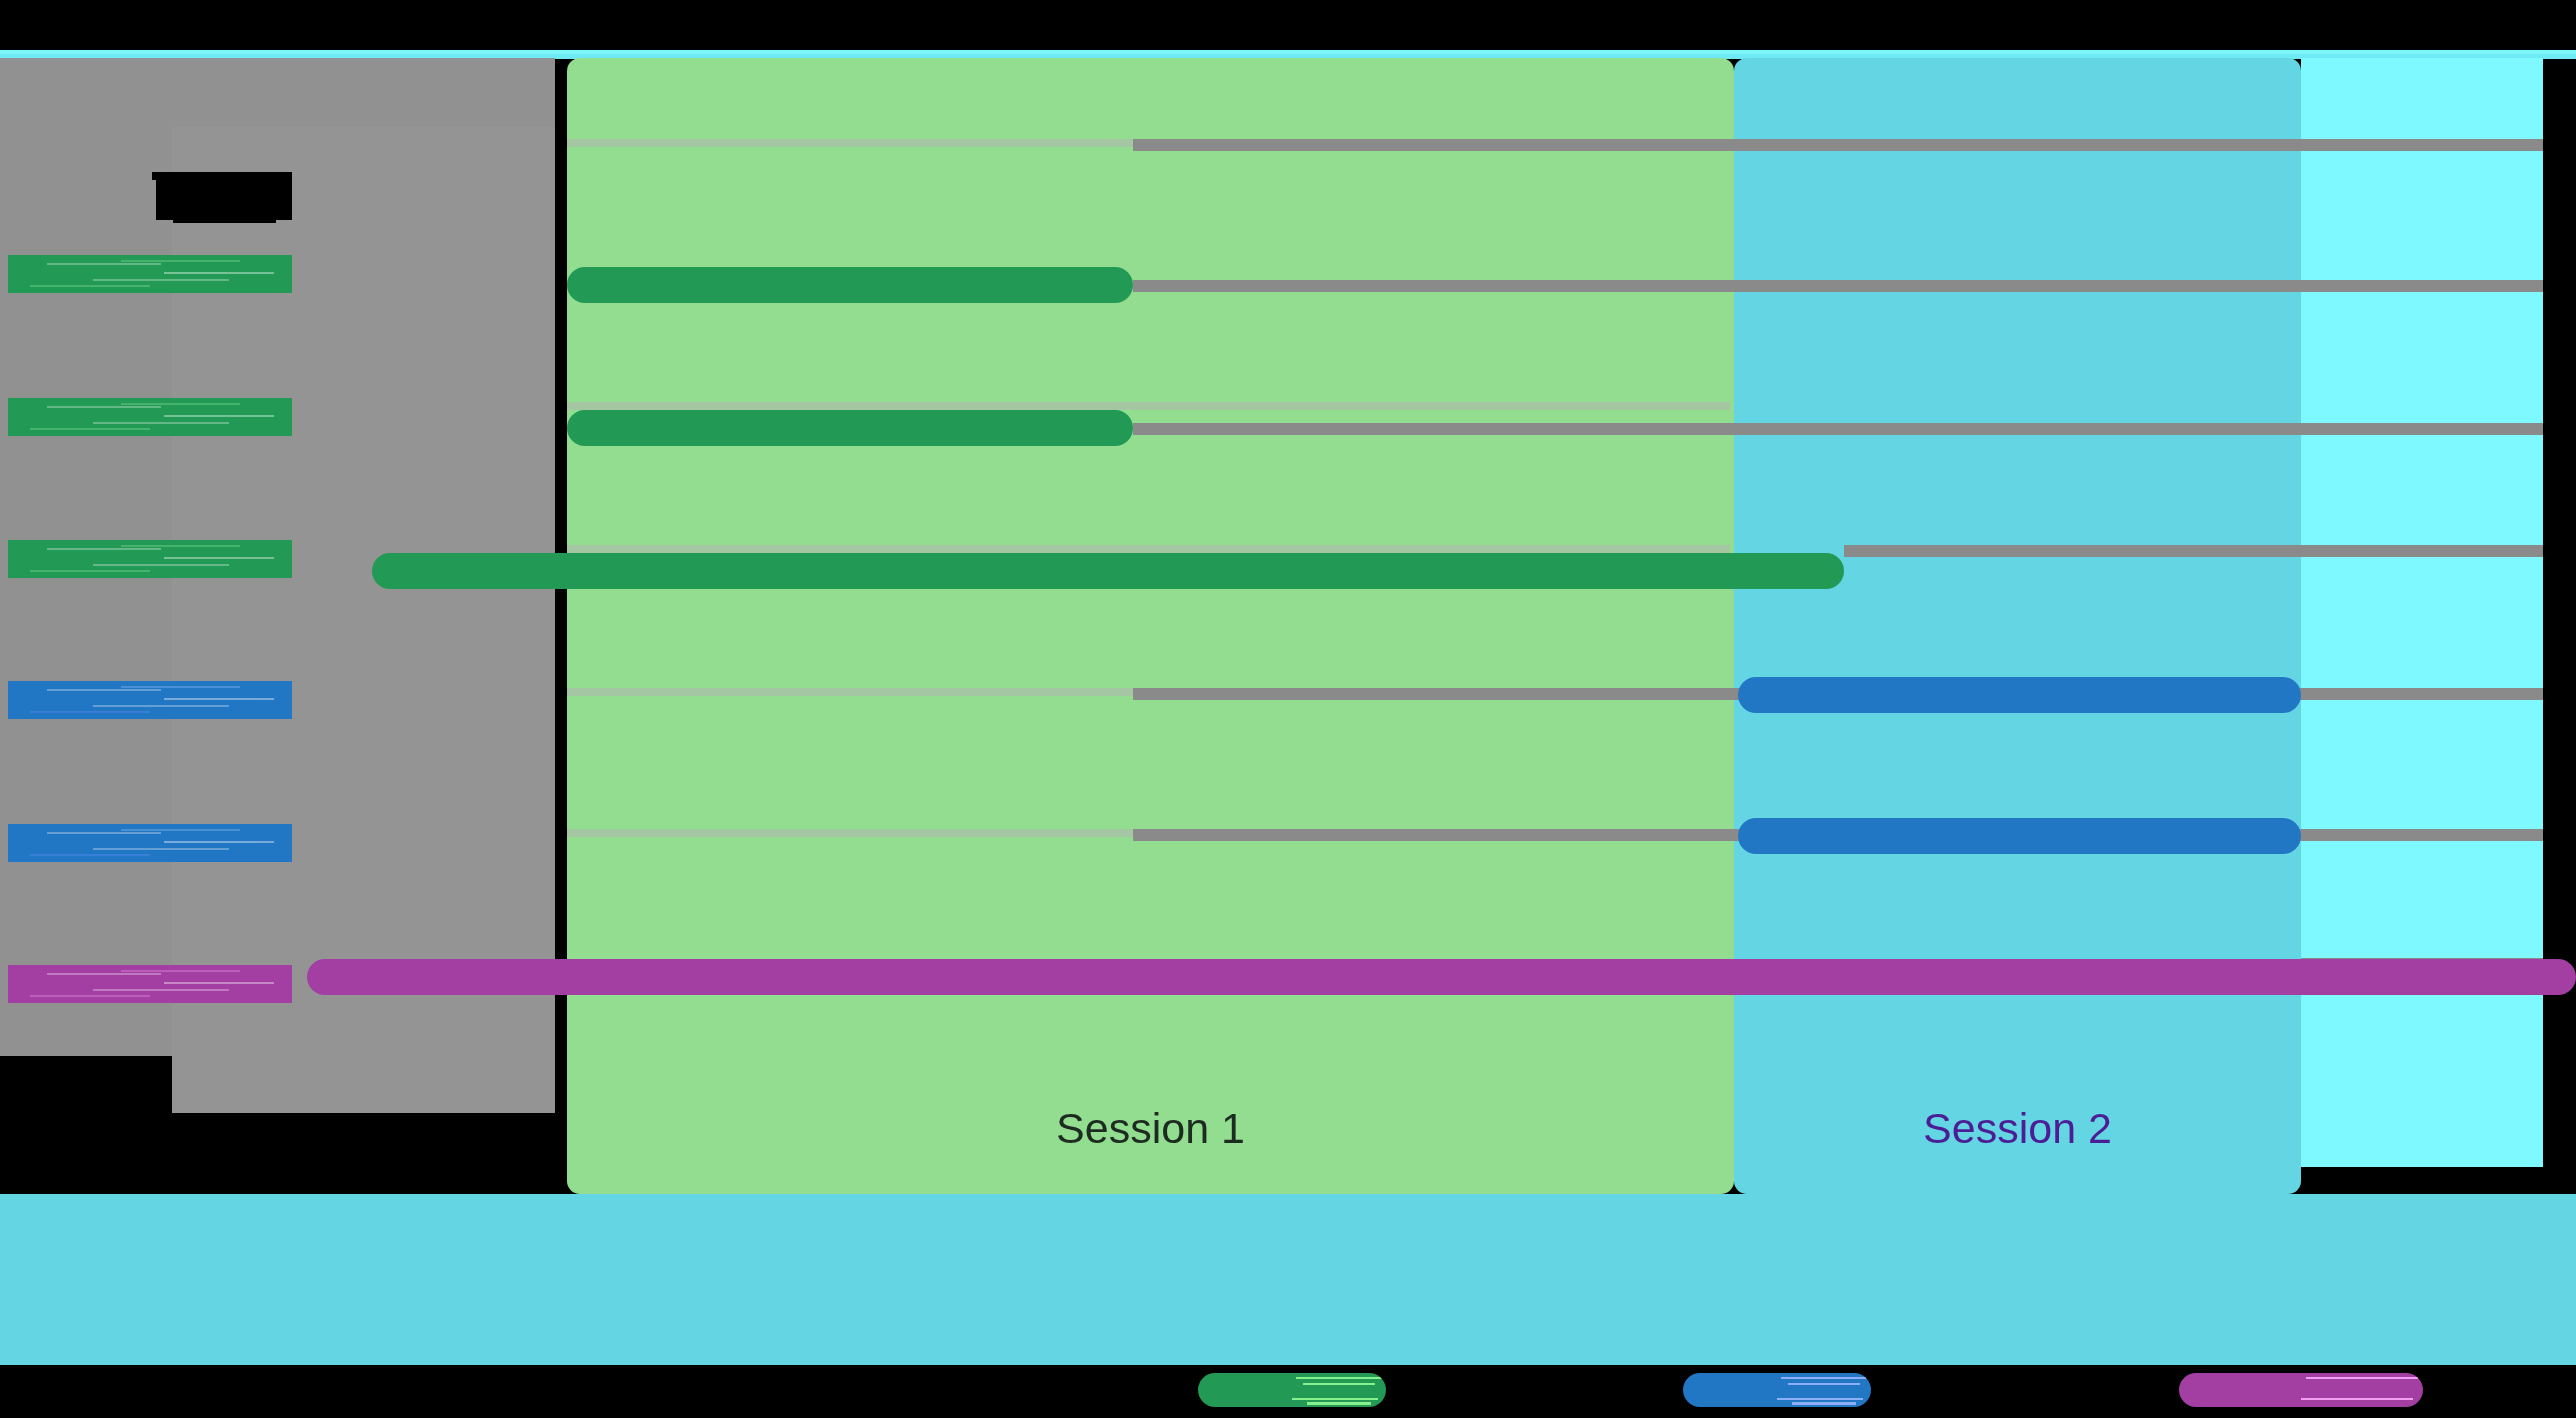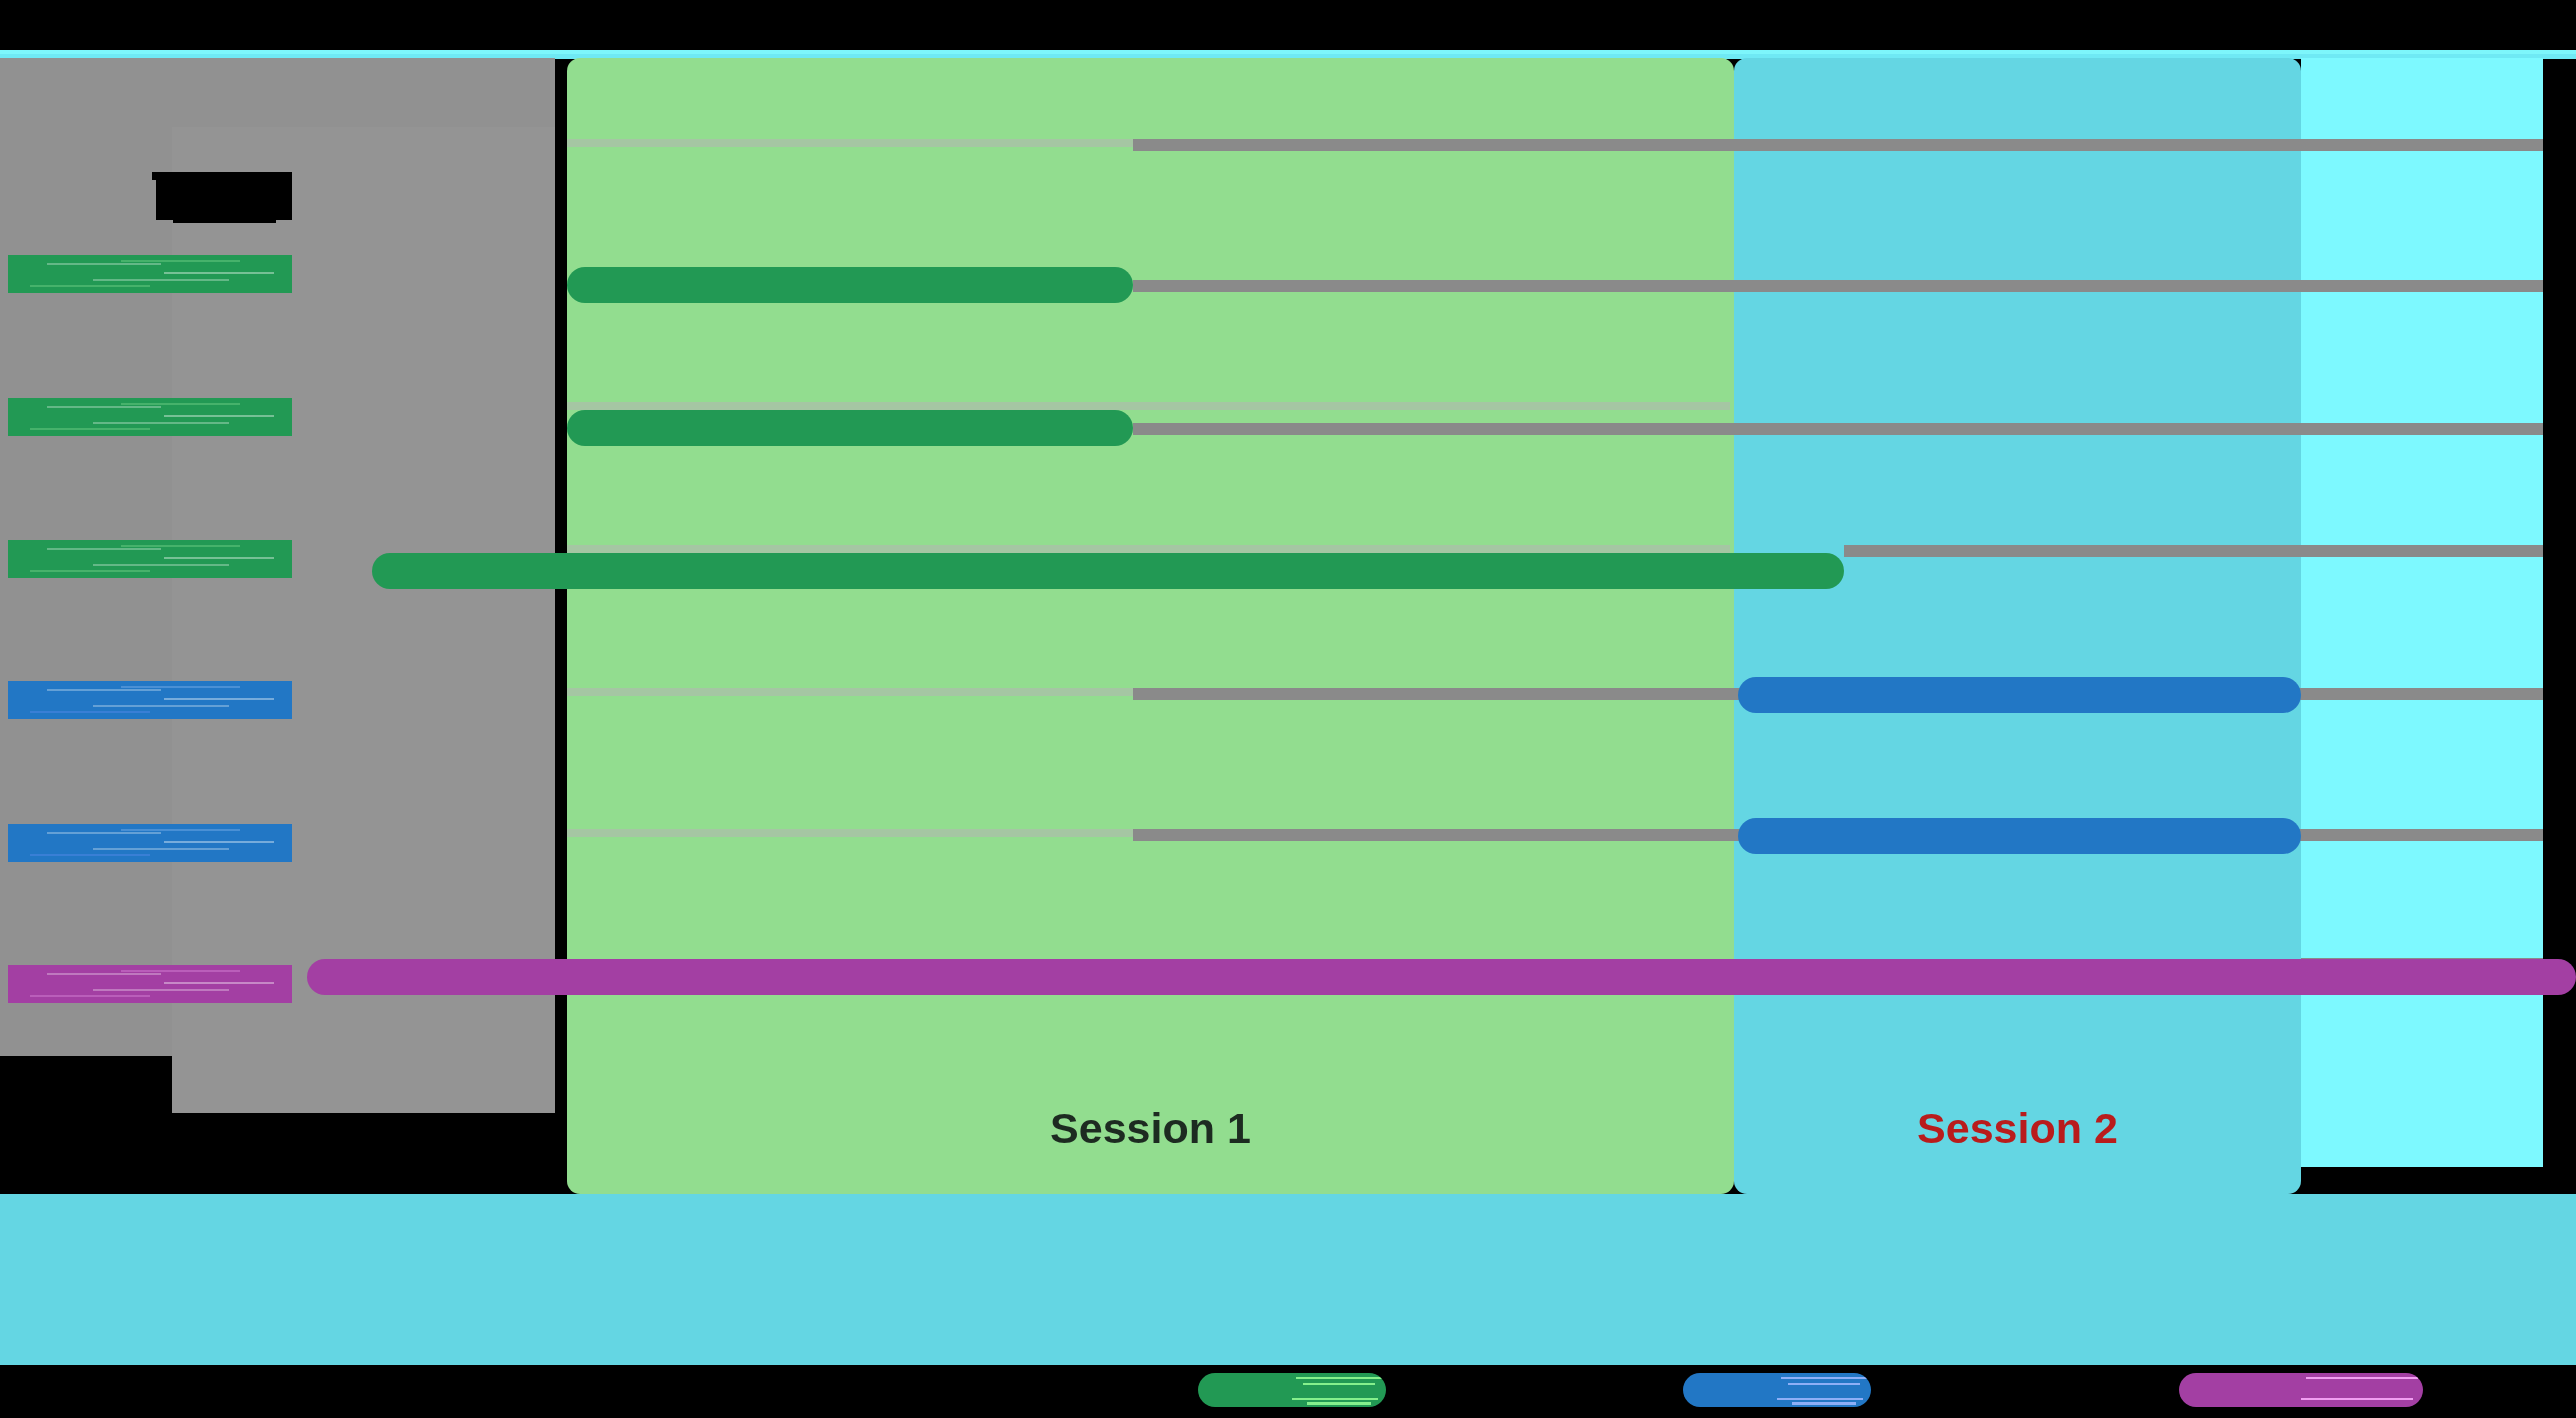--- a/index.html
+++ b/index.html
@@ -71,36 +71,36 @@
   .row-label .g3 { top:78%; height:2.8px; left:8%;  right:50%; }
   .row-label .g4 { top:46%; height:1.9px; left:55%; right:6%; background:rgba(255,255,255,.7); }
   .row-label.blue .g2 { background:rgba(180,210,255,.5); }
   .row-label.blue .g3 { background:rgba(120,150,255,.5); }
   .row-label.mag  .g2 { background:rgba(255,190,255,.45); }
   .row-label.mag  .g3 { background:rgba(255,190,255,.45); }
 
   
   #plot {
     position:absolute; left:0; top:58px;
-    width:2576px; height:1084px;font-weight:bold;
+    width:2576px; height:1084px;
   }
   .zone {
     position:absolute; top:0;
     border-radius:13px;
   }
   #zone-s1 { left:567px;  width:1167px; height:1136px; background:#92dd8f; }
   #zone-s2 { left:1734px; width:567px;  height:1136px; background:#64d6e3; }
   #zone-s3 { left:2301px; width:242px;  height:1109px; background:#7df9ff; border-radius:0; }
 
   .zone-label {
     position:absolute; bottom:41px; width:100%;
     text-align:center;
     font-size:43px; color:#1d2b21;
   }
-  #zone-s2 .zone-label { color:#b91c1c; }
+  #zone-s2 .zone-label { color:#4c1d95; }
 
   
   #cyan-bg {
     position:absolute; left:0; top:58px;
     width:2576px; height:1136px;
     background:#7df9ff; z-index:-3;
   }
   #teal-bottom {
     position:absolute; left:0; top:1194px;
     width:2576px; height:186px;

